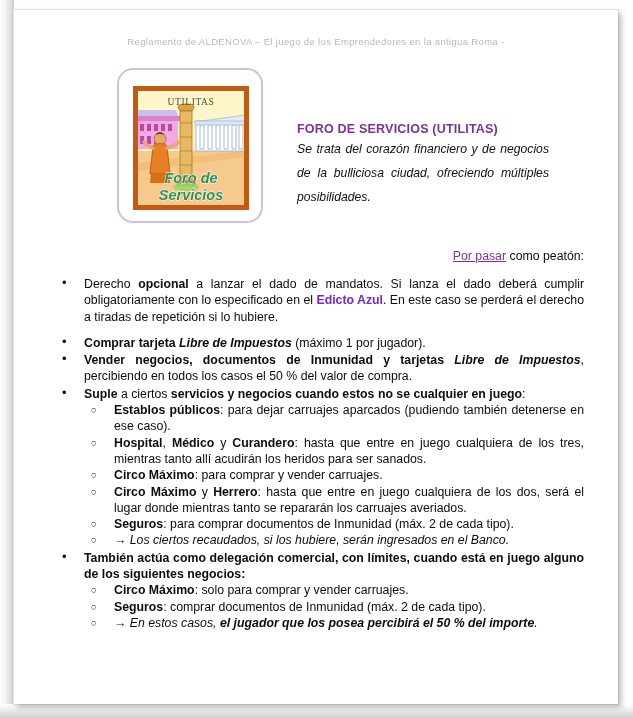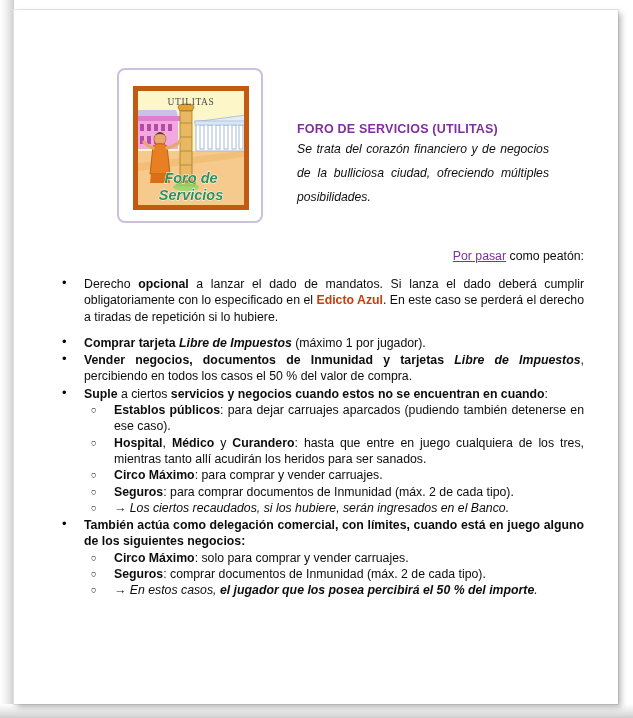--- a/index.html
+++ b/index.html
@@ -60,21 +60,21 @@
     height: 170px;
   }
 
   .card-frame {
     position: absolute;
     left: 103px;
     top: 0px;
     width: 146px;
     height: 155px;
     border: 2px solid #cdc0dd;
-    border-radius: 8px;
+    border-radius: 16px;
     background: #ffffff;
     box-sizing: border-box;
   }
 
   .card-img {
     position: absolute;
     left: 14px;
     top: 16px;
     width: 116px;
     height: 124px;
@@ -175,32 +175,33 @@
     font-style: italic;
     list-style: none;
     line-height: 16.3px;
     position: relative;
   }
   li.arrow-line::before { content: none; }
 
   .bold { font-weight: bold; }
   .ital { font-style: italic; }
   .bi   { font-weight: bold; font-style: italic; }
-  .blue { color: #c2410c; font-weight: bold; }
+  .blue { color: #6d28d9; font-weight: bold; }
 
   .blk-gap { height: 9px; }
 </style>
 </head>
 <body>
 
 <div id="gutter-left"></div>
 <div id="gutter-bottom"></div>
 
 <div id="page">
 
+  <div class="doc-header">Reglamento de ALDENOVA – El juego de los Emprendedores en la antigua Roma -</div>
 
   <div class="hero">
 
     <div class="card-frame">
       <div class="card-img" aria-label="Ilustración de la carta Foro de Servicios con columna romana, edificios y figura togada">
         <svg width="106" height="114" viewBox="0 0 106 114">
           <defs>
             <clipPath id="cc">
                 <rect x="0" y="0" width="106" height="114"></rect>
               </clipPath>
@@ -282,24 +283,25 @@
 
   <div class="body" id="body-root">
       <p class="section-lead"><span class="lead-key">Por pasar</span><span> como peatón:</span></p>
       <ul class="lv1">
         <li><span>Derecho </span><span class="bold">opcional</span><span> a lanzar el dado de mandatos. Si lanza el dado deberá cumplir obligatoriamente con lo especificado en el </span><span class="blue">Edicto Azul</span><span>. En este caso se perderá el derecho a tiradas de repetición si lo hubiere.</span></li>
       </ul>
       <div class="blk-gap"></div>
       <ul class="lv1">
         <li><span class="bold">Comprar tarjeta </span><span class="bi">Libre de Impuestos</span><span>  (máximo 1 por jugador).</span></li>
         <li><span class="bold">Vender negocios, documentos de Inmunidad y tarjetas </span><span class="bi">Libre de Impuestos</span><span>, percibiendo en todos los casos el 50 % del valor de compra.</span></li>
-        <li><span class="bold">Suple</span><span> a ciertos </span><span class="bold">servicios y negocios cuando estos</span><span> </span><span class="bold">no se encuentran en cuando</span><span>:</span><ul class="lv2">
+        <li><span class="bold">Suple</span><span> a ciertos </span><span class="bold">servicios y negocios cuando estos</span><span> </span><span class="bold">no se cualquier en juego</span><span>:</span><ul class="lv2">
             <li><span class="bold">Establos públicos</span><span>: para dejar carruajes aparcados (pudiendo también detenerse en ese caso).</span></li>
             <li><span class="bold">Hospital</span><span>, </span><span class="bold">Médico</span><span> y </span><span class="bold">Curandero</span><span>: hasta que entre en juego cualquiera de los tres, mientras tanto allí acudirán los heridos para ser sanados.</span></li>
             <li><span class="bold">Circo Máximo</span><span>: para comprar y vender carruajes.</span></li>
+            <li><span class="bold">Circo Máximo</span><span> y </span><span class="bold">Herrero</span><span>: hasta que entre en juego cualquiera de los dos, será el lugar donde mientras tanto se repararán los carruajes averiados.</span></li>
             <li><span class="bold">Seguros</span><span>: para comprar documentos de Inmunidad (máx. 2 de cada tipo).</span></li>
             <li class="arrow-line"><span>→</span><span class="ital"> Los ciertos recaudados, si los hubiere, serán ingresados en el Banco.</span></li>
           </ul></li>
         <li><span class="bold">También actúa como delegación comercial, con límites, cuando está en juego alguno de los siguientes negocios:</span><ul class="lv2">
             <li><span class="bold">Circo Máximo</span><span>: solo para comprar y vender carruajes.</span></li>
             <li><span class="bold">Seguros</span><span>: comprar documentos de Inmunidad (máx. 2 de cada tipo).</span></li>
             <li class="arrow-line"><span>→</span><span class="ital"> En estos casos, </span><span class="bi">el jugador que los posea percibirá el 50 % del importe</span><span class="ital">.</span></li>
           </ul></li>
       </ul>
     </div>

